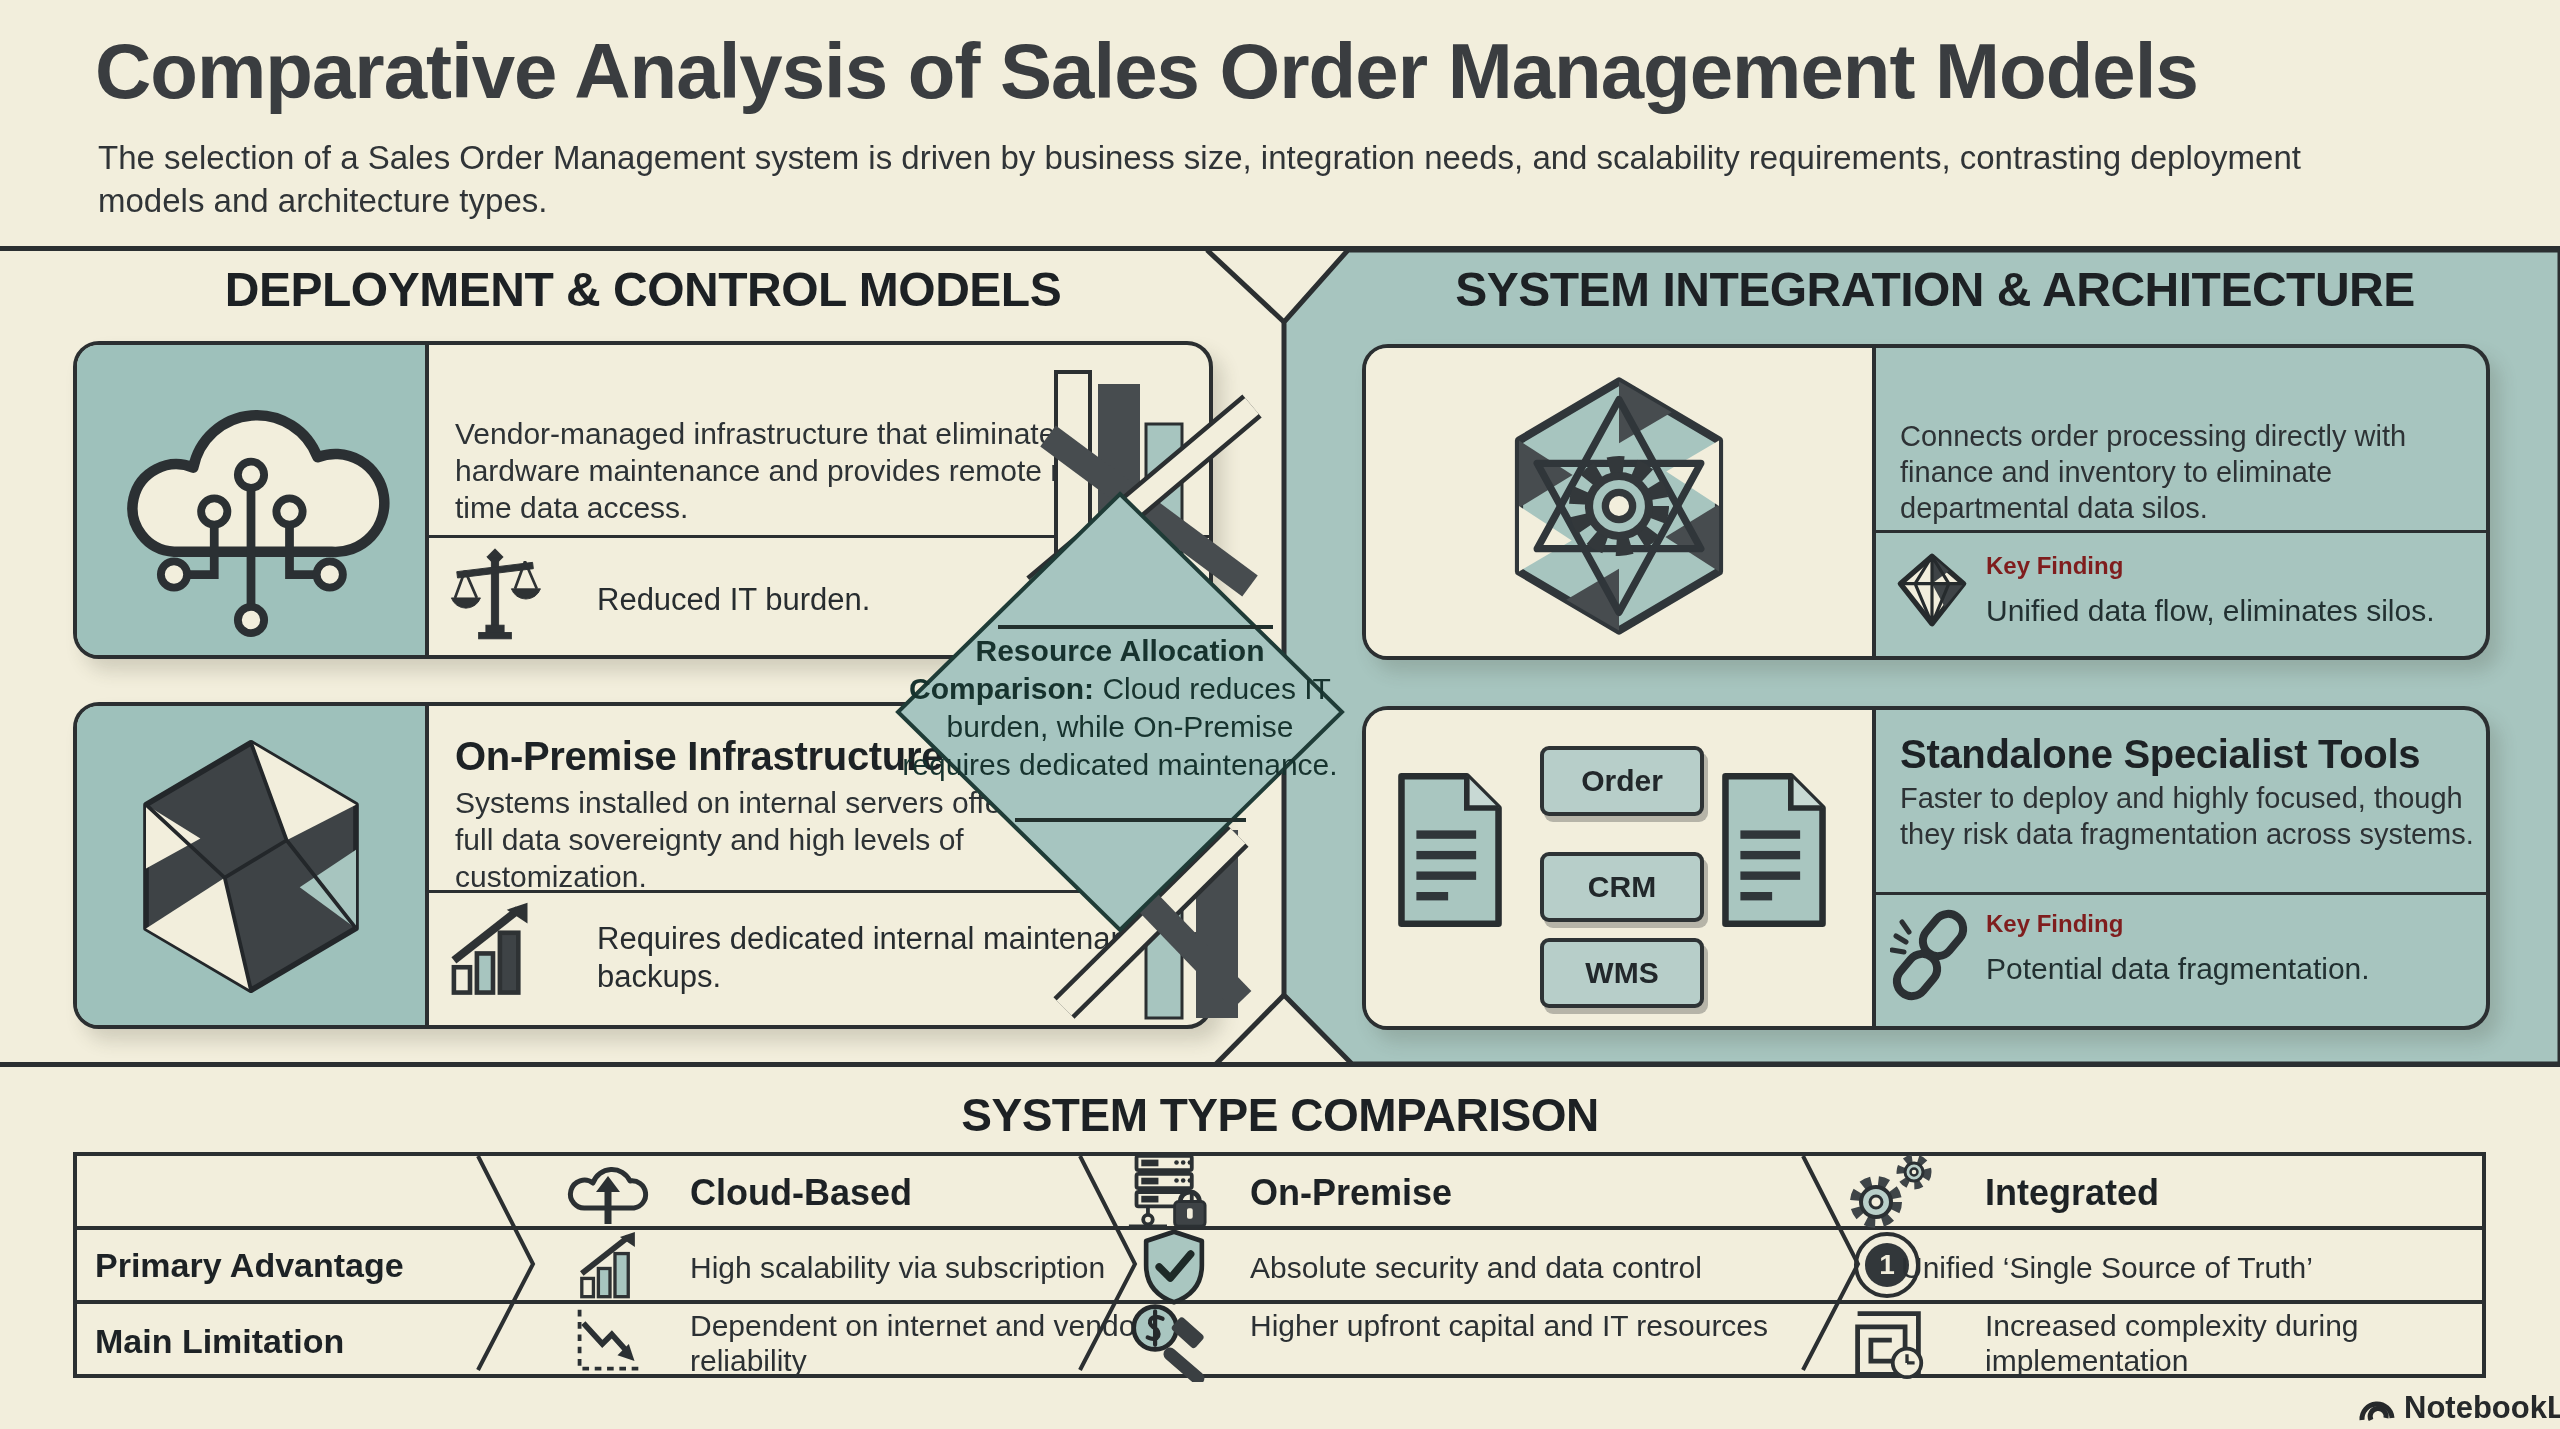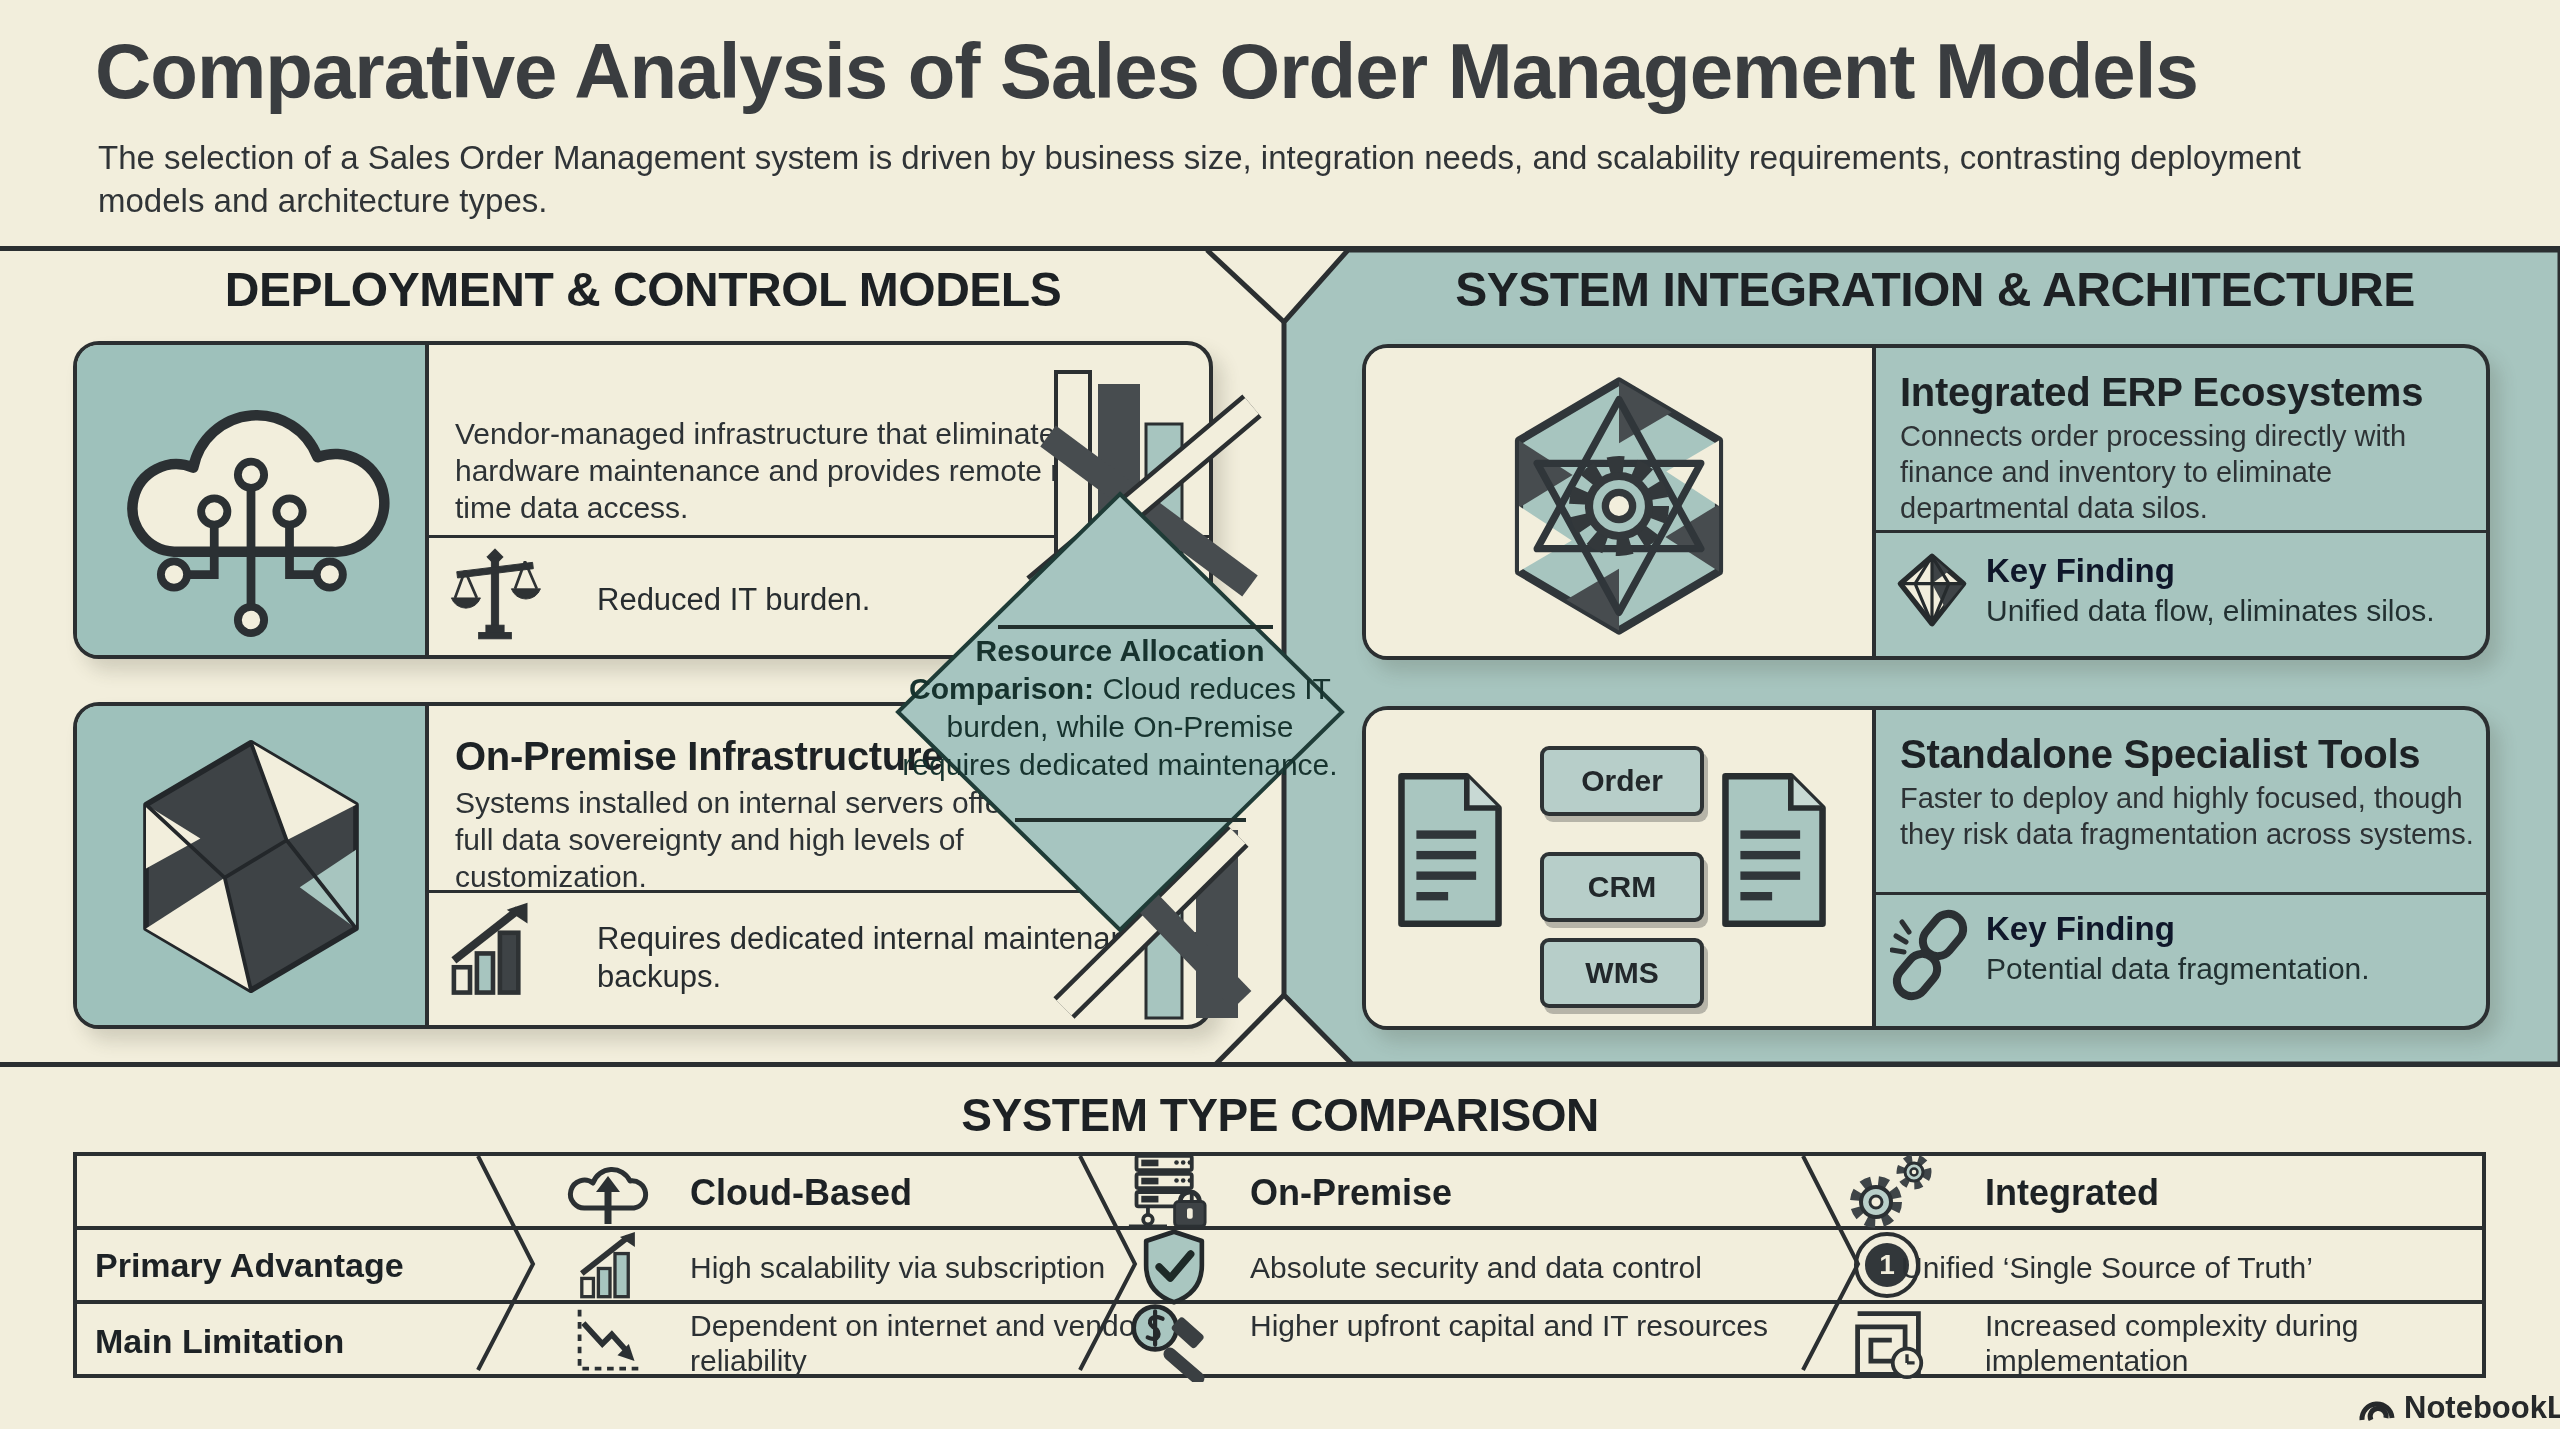--- a/index.html
+++ b/index.html
@@ -11,21 +11,21 @@
   .card-left{background:#f2eedc;}
   .card-right{background:#a7c5bf;}
   .tile{position:absolute;left:0;top:0;bottom:0;border-right:4px solid #2b2f31;
     border-radius:21px 0 0 21px;}
   .tile-teal{background:#9ec1bb;}
   .tile-cream{background:#f2eedc;}
   .card-title{font-weight:700;font-size:40px;letter-spacing:-.3px;color:#1d2225;}
   .card-body{font-size:30px;line-height:37px;color:#2d3235;}
   .divider{position:absolute;height:3px;background:#2b2f31;}
   .note-text{font-size:31px;line-height:38px;color:#272c2f;margin-left:34px;}
-  .kf-label{font-weight:700;font-size:33px;color:#0f172a;}
+  .kf-label{font-weight:700;font-size:24px;color:#7f1d1d;}
   .kf-body{font-size:30px;color:#223031;}
   .sec-head{font-weight:800;font-size:48px;letter-spacing:-.5px;color:#1d2124;text-align:center;}
   .th{font-weight:700;font-size:36px;color:#1d2225;}
   .rowlab{font-weight:700;font-size:34px;color:#1d2225;}
   .cell{font-size:30px;line-height:35px;color:#2b3033;}
   .module{position:absolute;width:156px;height:62px;background:#b7cec9;
     border:4px solid #2e3335;border-radius:9px;display:flex;align-items:center;
     justify-content:center;font-size:30px;font-weight:600;color:#22282b;
     box-shadow:4px 6px 0 rgba(43,47,49,.30);}
   .one-ring{position:absolute;width:58px;height:58px;border:4px solid #2b2f31;
@@ -129,21 +129,20 @@
       <polygon points="290,93 232,127 290,165" fill="#f2eedc"></polygon>
       <g fill="none" stroke="#30363a" stroke-width="8" stroke-linejoin="round">
         <polygon points="180,48 270,212 90,212"></polygon>
           <polygon points="180,282 90,118 270,118"></polygon>
       </g>
       <circle cx="180" cy="165" r="44" fill="none" stroke="#33383b" stroke-width="22" stroke-dasharray="16 12"></circle>
       <circle cx="180" cy="165" r="33" fill="#a7c5bf" stroke="#33383b" stroke-width="9"></circle>
       <circle cx="180" cy="165" r="15" fill="#f2eedc" stroke="#33383b" stroke-width="8"></circle>
     </svg>
   </div>
-  <div class="abs card-title" style="left:534px;top:22px;">Integrated ERP Ecosystems</div>
   <div class="abs card-body" style="left:534px;top:70px;width:600px;font-size:29px;line-height:36px;">Connects order processing directly with finance and inventory to eliminate departmental data silos.</div>
   <div class="divider" style="left:510px;right:0;top:182px;"></div>
   <svg width="76" height="76" viewBox="0 0 72 72" style="position:absolute;left:528px;top:204px;">
     <polygon points="36,4 66,30 36,68 6,30" fill="#f2eedc" stroke="#262b2d" stroke-width="5" stroke-linejoin="round"></polygon>
     <polygon points="36,4 52,18 36,30" fill="#3e4346"></polygon>
     <polygon points="36,30 66,30 48,52" fill="#3e4346"></polygon>
     <g stroke="#262b2d" stroke-width="3" fill="none">
         <path d="M36 4 V68 M6 30 H66 M36 4 L20 30 L36 68 M36 4 L52 30 L36 68"></path>
       </g>
   </svg>

